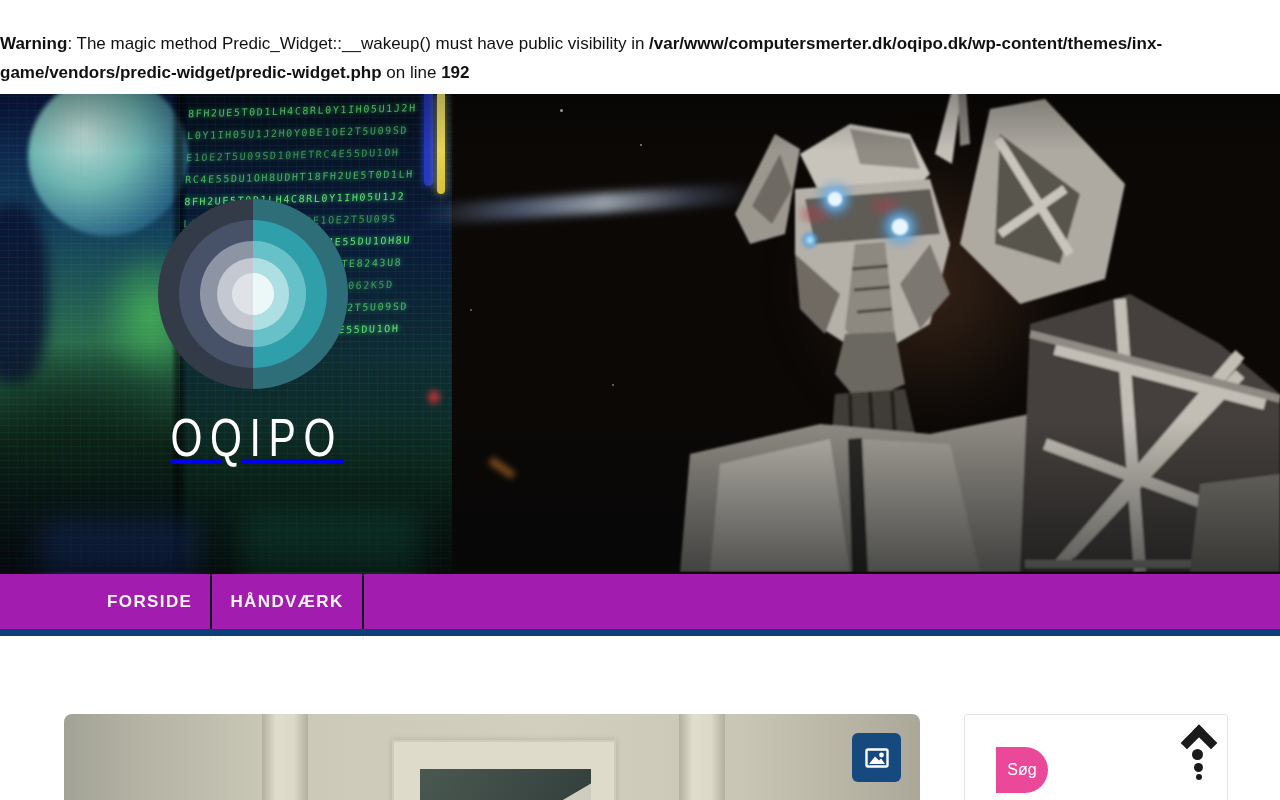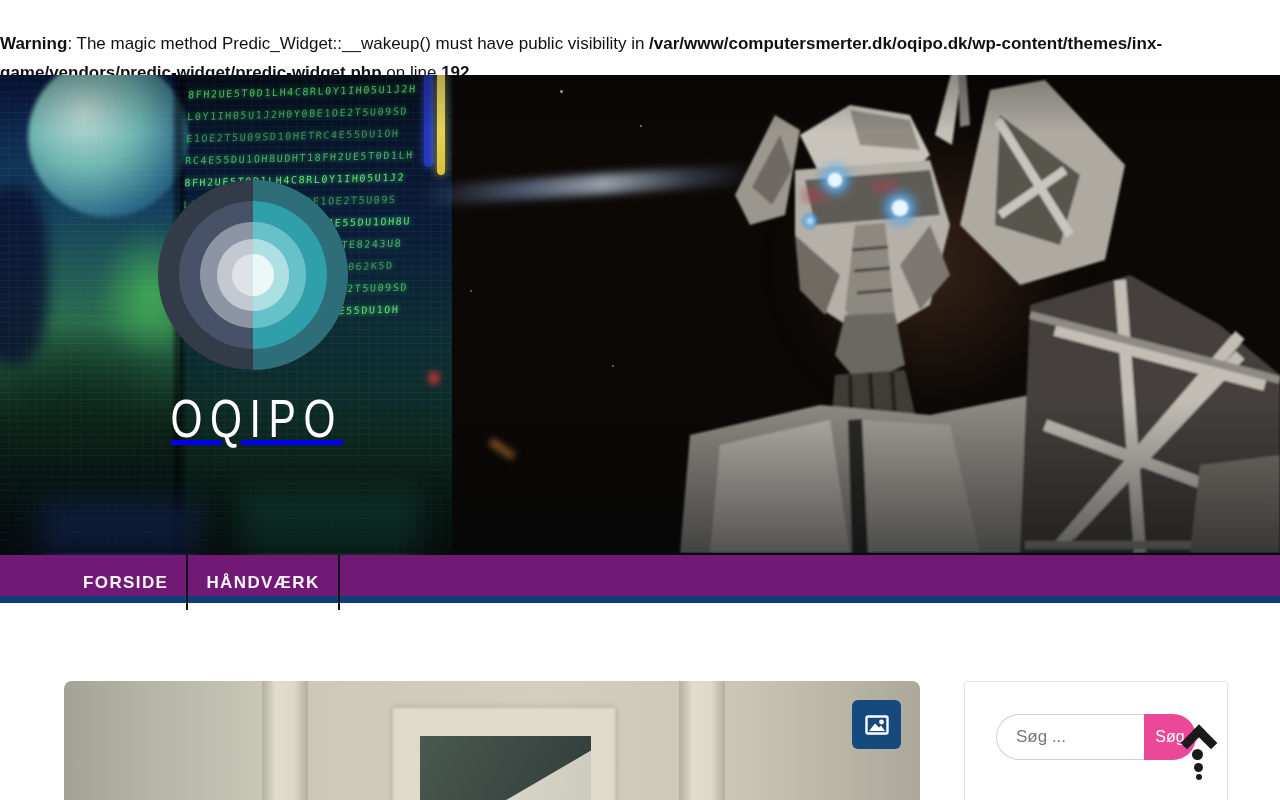--- a/index.html
+++ b/index.html
@@ -1,21 +1,21 @@
 <!DOCTYPE html>
 <html><head>
 <meta charset="utf-8">
 <style>
   * { margin:0; padding:0; box-sizing:border-box; }
   html,body { width:1280px; height:800px; overflow:hidden; background:#fff;
     font-family:"Liberation Sans", sans-serif; }
   .page { position:relative; width:1280px; height:800px; background:#fff; }
 
   
-  .warning { height:75px; padding-top:29px; font-size:17px; line-height:29px;
+  .warning { height:94px; padding-top:29px; font-size:17px; line-height:29px;
     color:#111; overflow:hidden; }
   .warning b { font-weight:700; }
 
   
   .hero { position:relative; width:1280px; height:480px; background:#0b0806; overflow:hidden; }
   .hero-left { position:absolute; left:0; top:0; width:452px; height:478px;
     background:linear-gradient(180deg,#06101e 0%,#0a1a38 30%,#0e2c33 55%,#0d2b20 78%,#07130d 100%); }
   .screen { position:absolute; left:0; top:0; width:180px; height:478px;
     background:linear-gradient(180deg,#0a1742 0%,#14405c 28%,#2c6e4e 52%,#0d2418 74%,#060d14 100%); }
   .planet { position:absolute; left:28px; top:-18px; width:160px; height:160px; border-radius:50%;
@@ -62,21 +62,21 @@
   .hero-vignette { position:absolute; left:0; top:0; width:1280px; height:478px;
     background:linear-gradient(180deg, rgba(0,0,0,.28) 0, transparent 12%, transparent 68%, rgba(4,7,9,.55) 100%); }
 
   
   .logo-wrap { position:absolute; left:92px; top:105px; width:322px; text-align:center; }
   .logo-mark { display:block; margin:0 auto; }
   .logo-title { margin-top:26px; color:#fff; font-size:54px; font-weight:400; line-height:44px;
     letter-spacing:10px; text-indent:10px; transform:scaleX(.76); transform-origin:center; }
 
   
-  .nav { position:relative; height:41px; background:#701a75; }
+  .nav { position:relative; height:55px; background:#a21caf;padding-left:24px; }
   .nav ul { list-style:none; display:flex; margin-left:65px; height:55px; }
   .nav li { border-right:2px solid #101419; }
   .nav a { display:block; line-height:55px; padding:0 18px; color:#f5f5f5; text-decoration:none;
     font-size:17px; font-weight:700; letter-spacing:1.4px; }
   .blue-bar { height:7px; background:#0c3e78; }
 
   
   .content { display:flex; padding:78px 52px 0 64px; }
   .post-figure { position:relative; width:856px; height:420px; border-radius:8px; overflow:hidden;
     flex:none; display:block; }
@@ -272,21 +272,20 @@
           <rect x="3.5" y="5.5" width="21" height="17" rx="1.5" fill="none" stroke="#fff" stroke-width="2.4"></rect>
           <circle cx="18.5" cy="11" r="2.4" fill="#fff"></circle>
           <path d="M6,20 L12,12.5 L16,16.5 L18,14.5 L22,20 Z" fill="#fff"></path>
         </svg>
       </span>
     </a>
 
     <aside class="sidebar">
       <div class="search-card">
         <form class="search-form">
-          <input class="search-input" type="text" placeholder="Søg ..." style="">
           <button class="search-btn" type="submit">Søg</button>
         </form>
       </div>
     </aside>
   </main>
 
   <div class="top-widget">
     <span class="chevron-up"></span>
     <span class="dot dot1"></span>
     <span class="dot dot2"></span>

